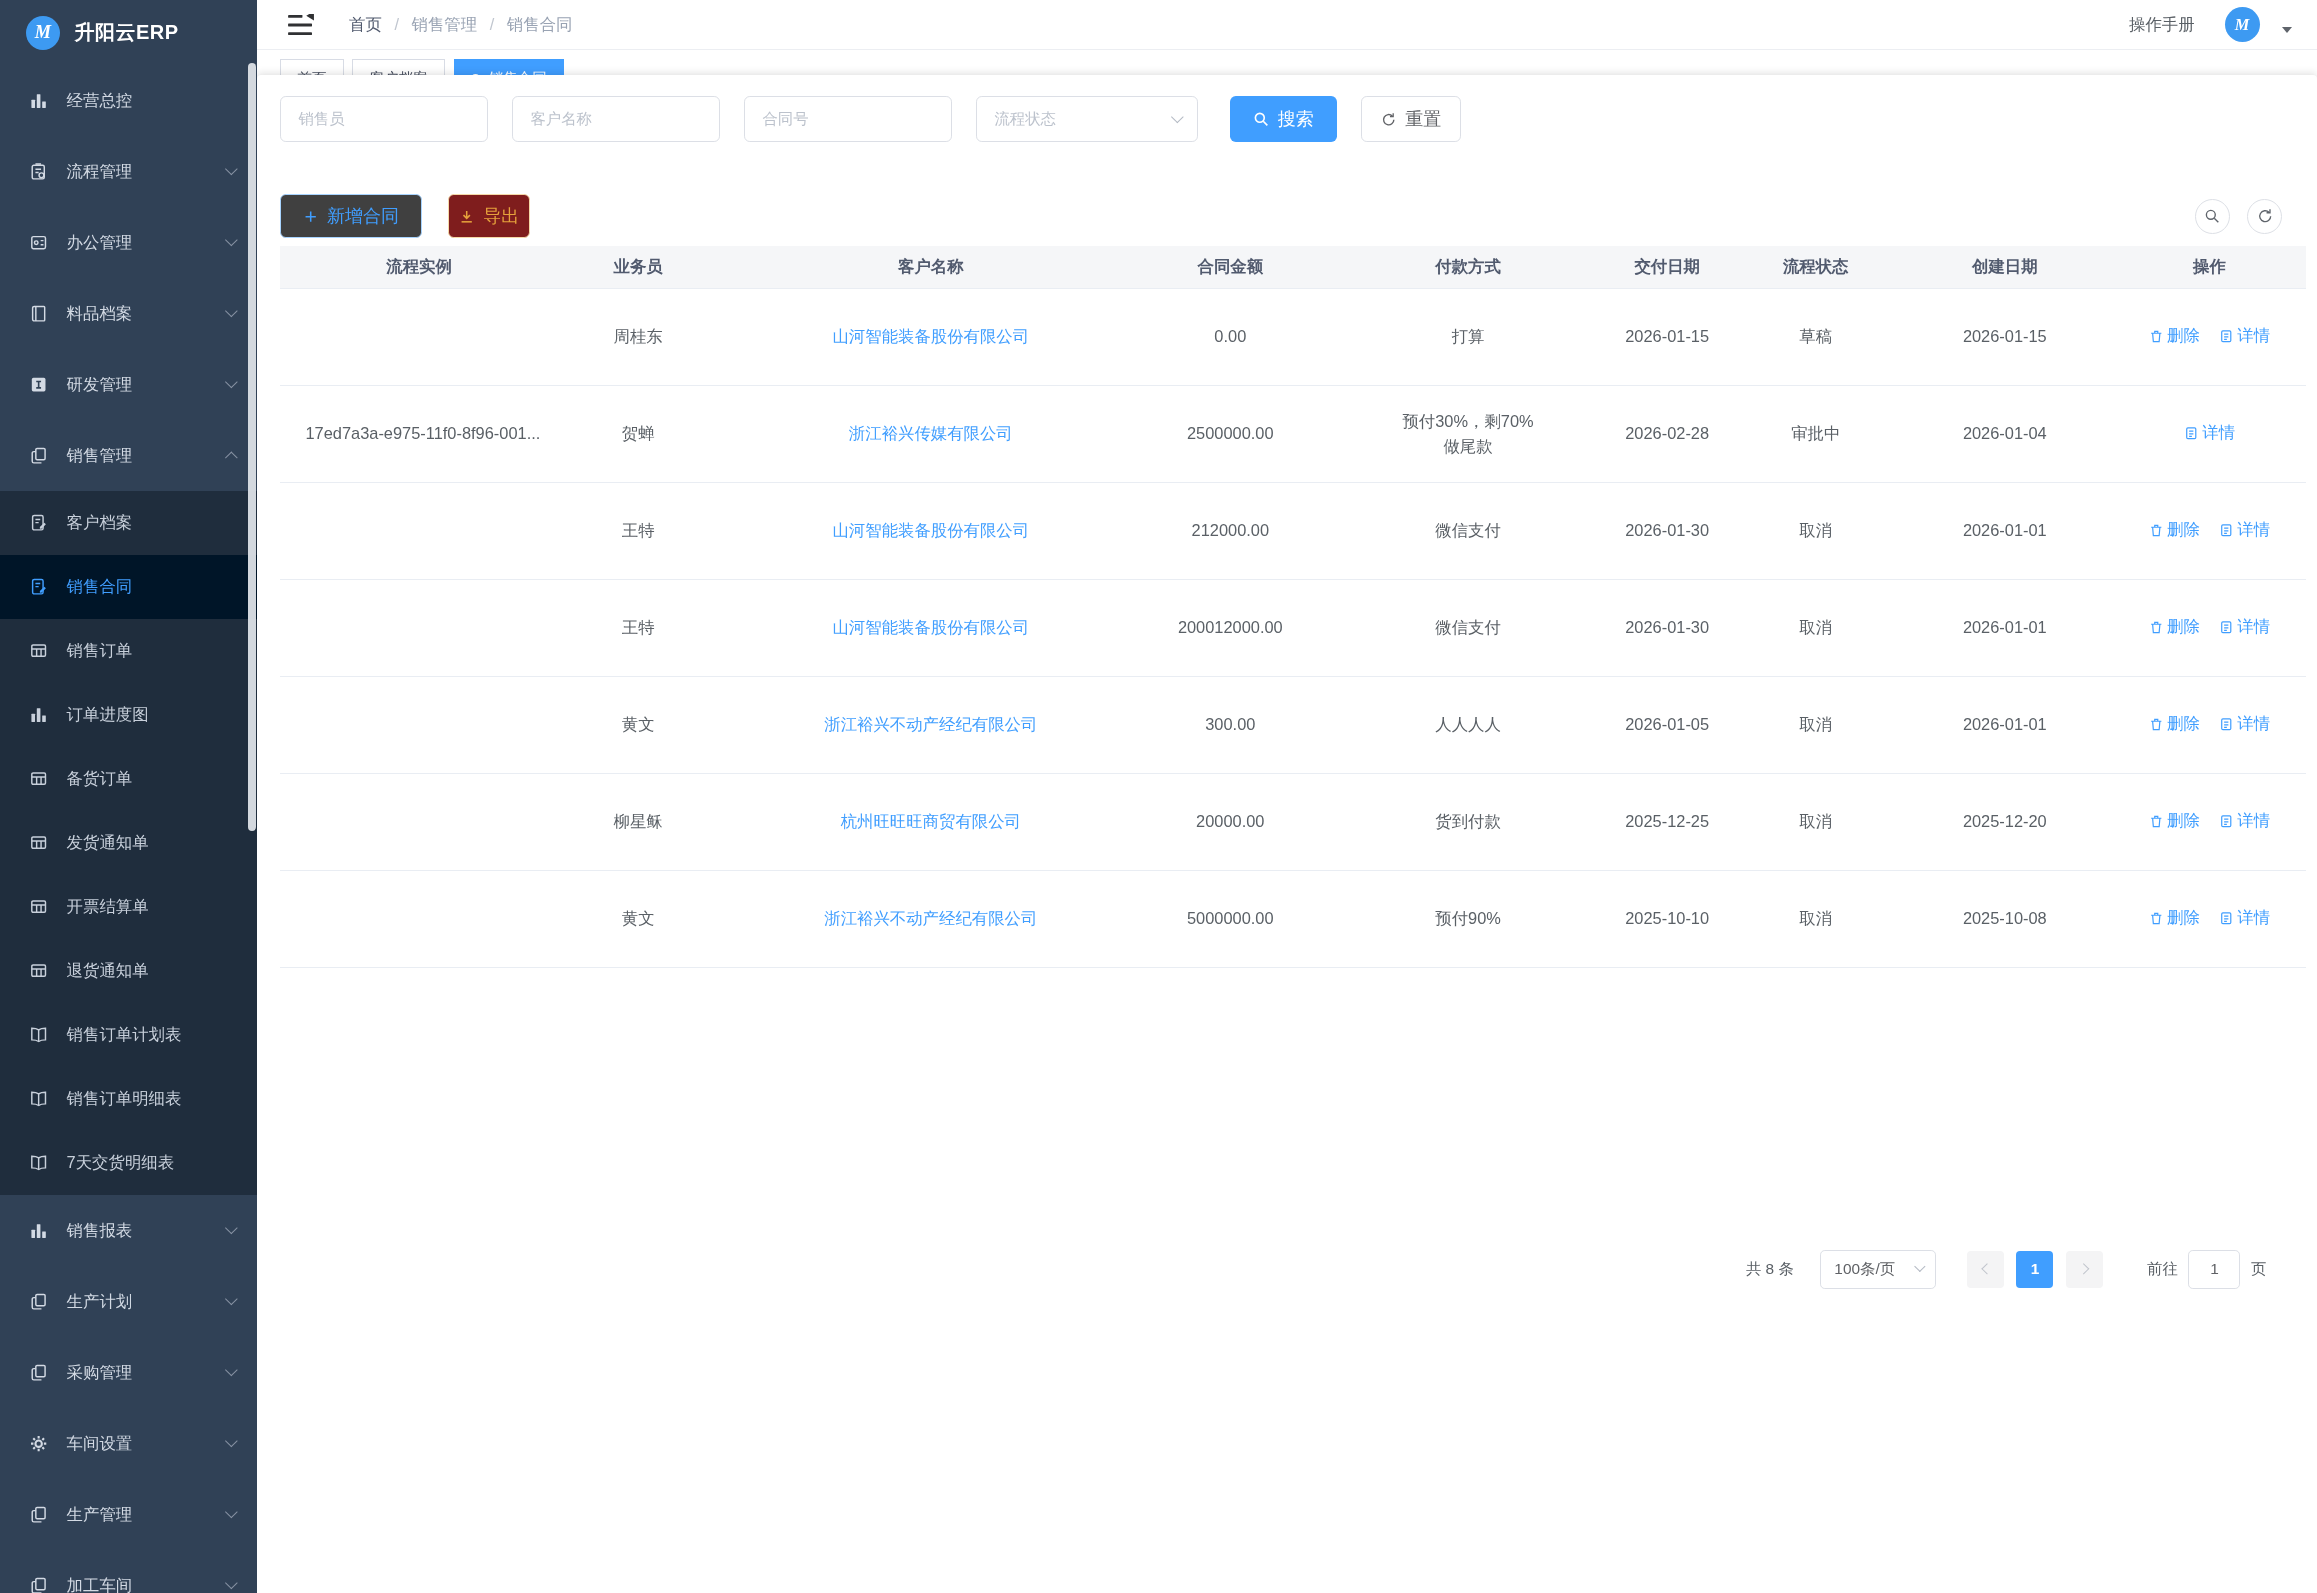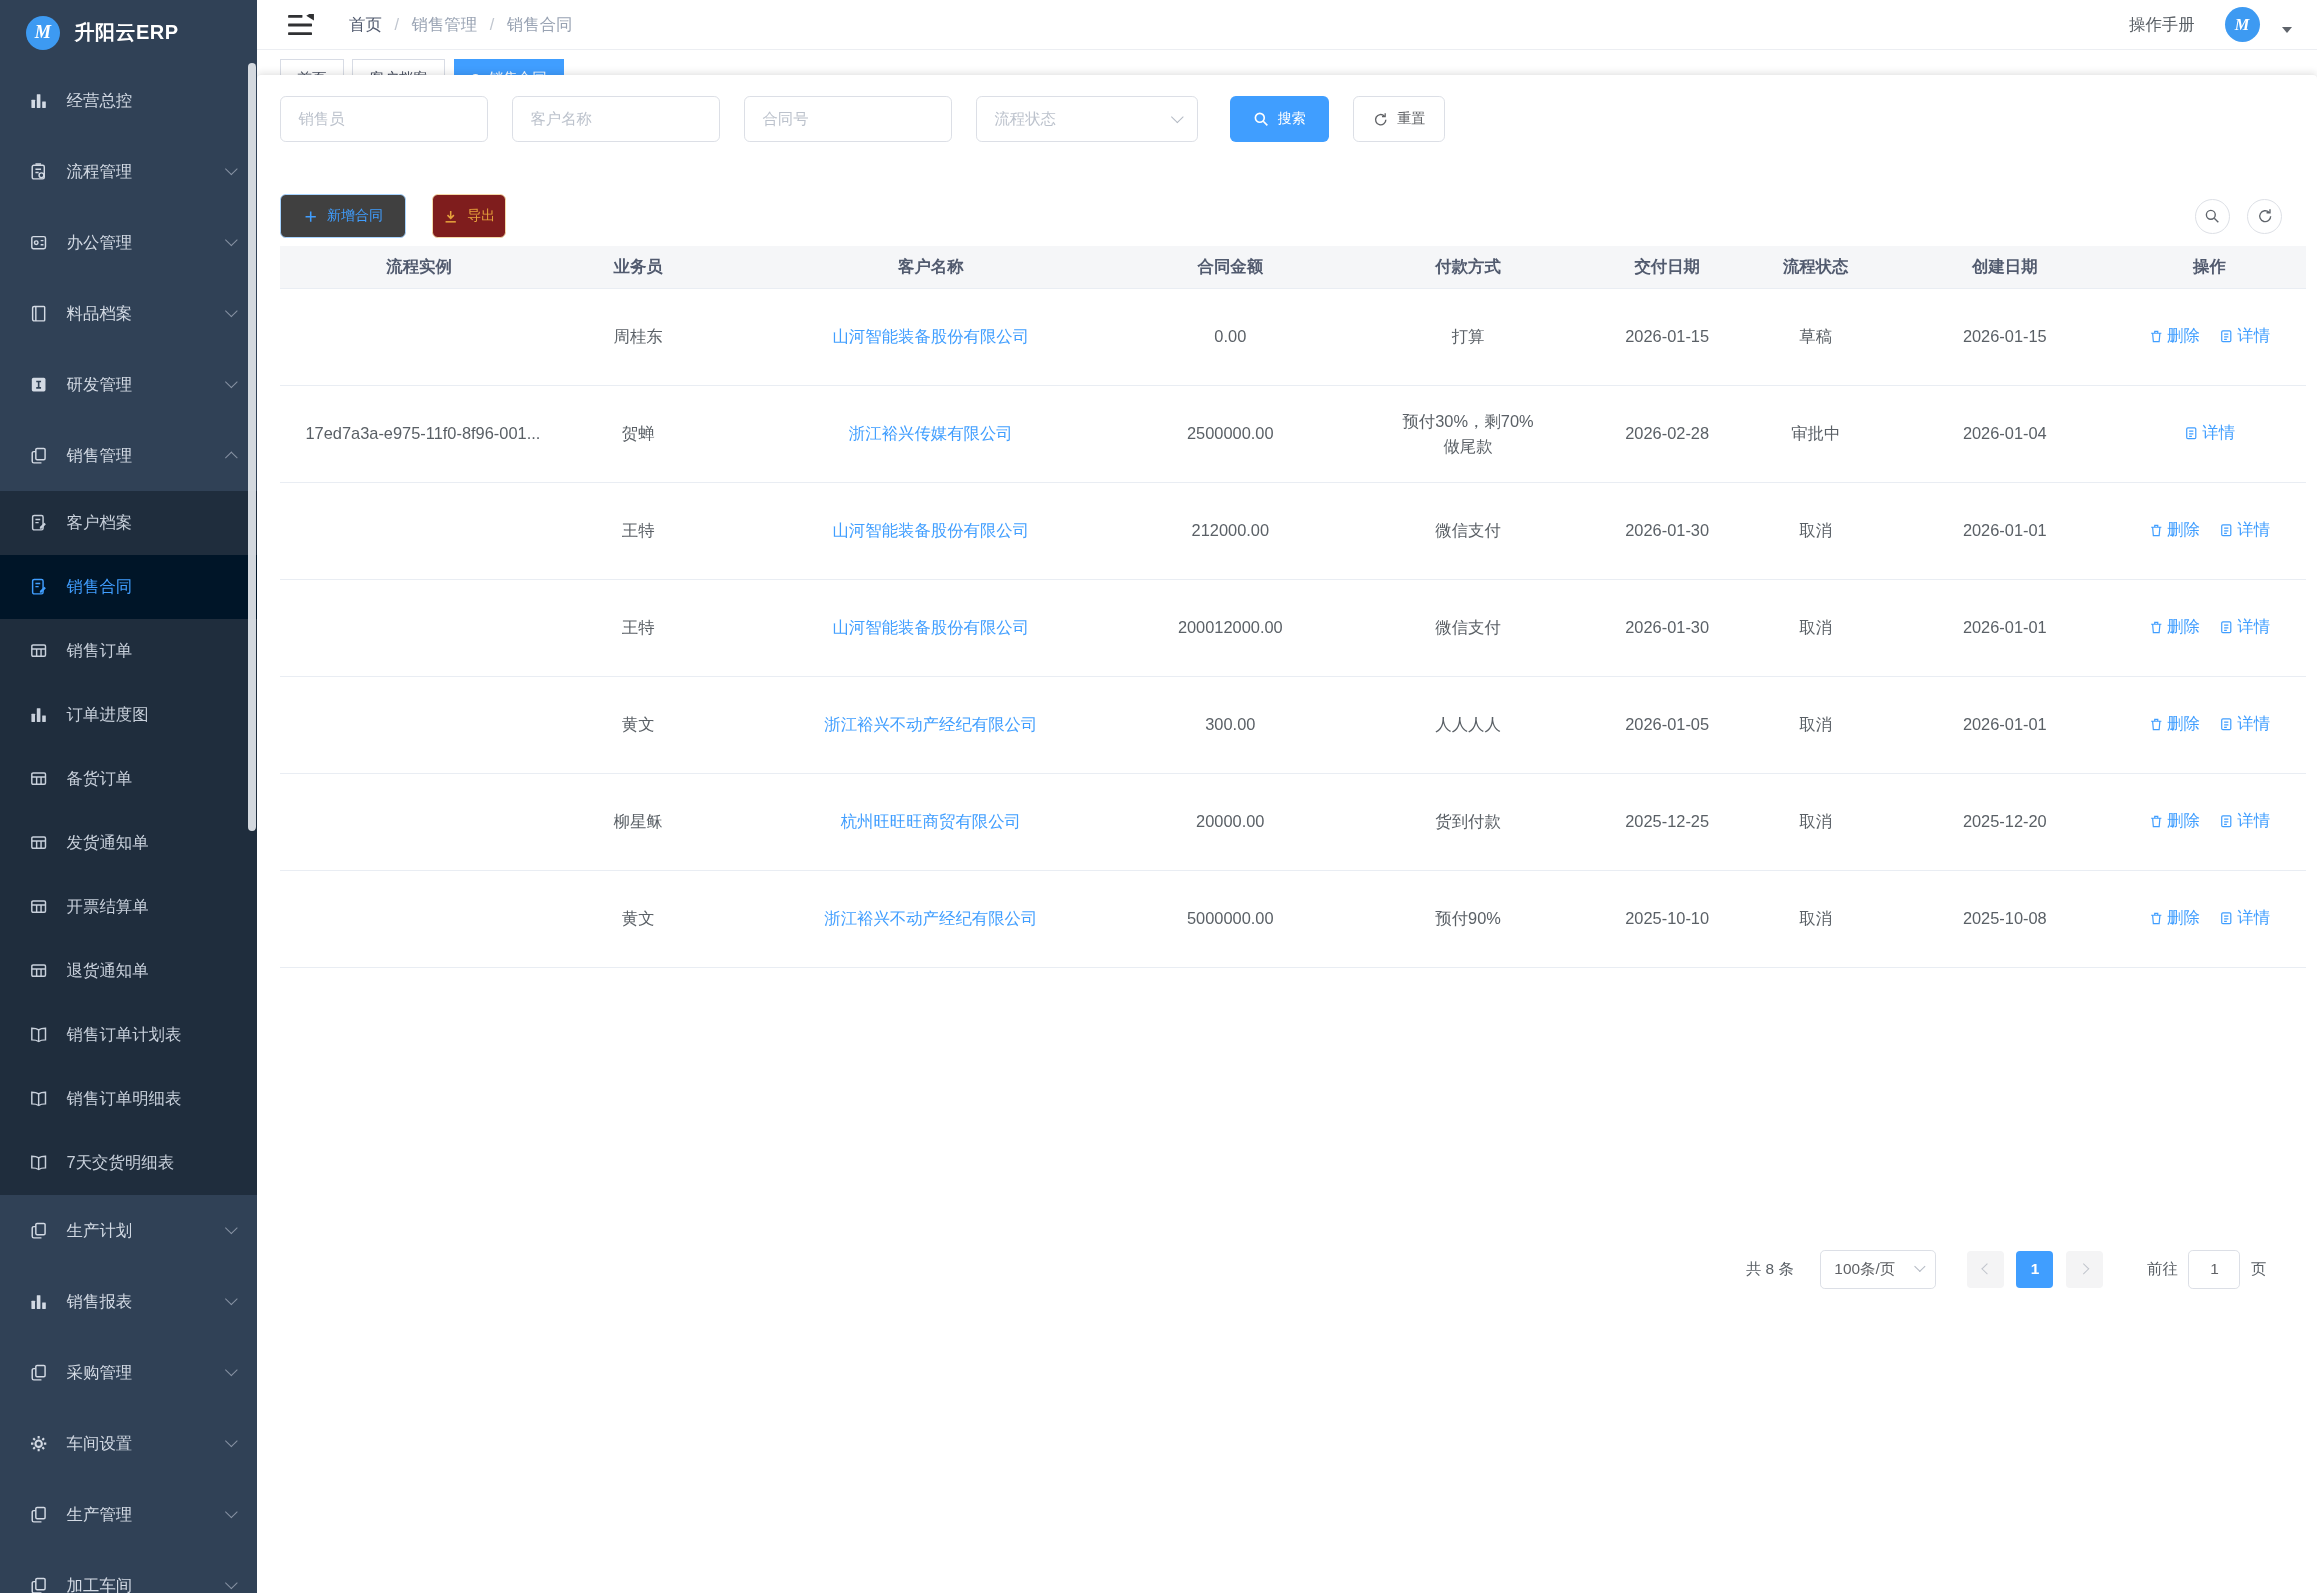--- a/index.html
+++ b/index.html
@@ -45,21 +45,21 @@
   .tab.active .dot { display:inline-block; width:8.7px; height:8.7px; border-radius:50%; background:#fff; margin-right:8.7px; }
   
   .card { position:relative; z-index:3; margin-top:-11.6px; background:#fff; border-radius:3.9px 3.9px 0 0;
           box-shadow:0 -2.9px 7.7px rgba(0,0,0,0.09), 0 1px 3.9px rgba(0,0,0,0.05);
           min-height:1518px; padding:21px 11.6px 0 23px; }
   .filters { display:flex; align-items:center; gap:24px; }
   .f-input { width:208px; height:46px; border:1px solid #dcdfe6; border-radius:5.8px; padding:0 17.4px; font-size:15.4px; color:#606266; outline:none; font-family:inherit; }
   .f-input::placeholder { color:#bcc2cc; }
   .f-select { width:222px; height:46px; border:1px solid #dcdfe6; border-radius:5.8px; padding:0 15.4px 0 17.4px; font-size:15.4px; color:#bcc2cc; display:flex; align-items:center; justify-content:space-between; cursor:pointer; }
   .f-select .arrow { border-color:#b4bac4; }
-  .btn { height:46px; border-radius:5.8px; border:1px solid transparent; display:flex; align-items:center; font-size:14px; cursor:pointer; font-family:inherit; }
+  .btn { height:46px; border-radius:5.8px; border:1px solid transparent; display:flex; align-items:center; font-size:18px; cursor:pointer; font-family:inherit; }
   .btn svg { margin-right:8.7px; }
   .btn-search { background:#409eff; color:#fff; padding:0 22px; margin-left:7.7px; }
   .btn-reset { background:#fff; color:#606266; border-color:#dcdfe6; padding:0 19.3px; }
   .actions-row { margin-top:52px; display:flex; align-items:center; }
   .btn-add { height:44px; background:#404040; border:1px solid #a8d4ff; color:#409eff; padding:0 22px; border-radius:5.8px; }
   .btn-export { height:44px; background:#7f1d1d; border:1px solid #f5d9a8; color:#e6a23c; padding:0 10px; border-radius:5.8px; margin-left:26px; }
   .icon-circles { margin-left:auto; display:flex; gap:17.4px; padding-right:23px; }
   .circle-btn { width:35px; height:35px; border-radius:50%; border:1px solid #dde0e6; background:#fff; display:flex; align-items:center; justify-content:center; color:#5f646b; cursor:pointer; }
   
   table.grid { margin-top:7.7px; width:2026px; border-collapse:collapse; table-layout:fixed; }
@@ -260,37 +260,37 @@
             <path d="M12 6c-2.2-1.5-5-2-8.5-2v14.5c3.5 0 6.3.5 8.5 2 2.2-1.5 5-2 8.5-2V4c-3.5 0-6.3.5-8.5 2z"></path>
             <path d="M12 6v14.5"></path>
           </g>
         </svg>
       <span class="ml">7天交货明细表</span>
     </div>
   </div>
 
   <div class="m-item">
     <svg class="mi" viewBox="0 0 24 24">
-        <g fill="none" stroke="currentColor" stroke-width="1.8">
-          <rect x="8.5" y="3" width="11.5" height="14" rx="1.5"></rect>
-          <path d="M8.5 7H6a2 2 0 0 0-2 2v10a2 2 0 0 0 2 2h9.5"></path>
-        </g>
-      </svg>
-    <span class="ml">生产计划</span>
-    <span class="arrow down"></span>
-  </div>
-  <div class="m-item">
-    <svg class="mi" viewBox="0 0 24 24">
         <g fill="currentColor">
           <rect x="3" y="11" width="4.5" height="10" rx="0.5"></rect>
           <rect x="9.7" y="4" width="4.5" height="17" rx="0.5"></rect>
           <rect x="16.4" y="13" width="4.5" height="8" rx="0.5"></rect>
         </g>
       </svg>
     <span class="ml">销售报表</span>
+    <span class="arrow down"></span>
+  </div>
+  <div class="m-item">
+    <svg class="mi" viewBox="0 0 24 24">
+        <g fill="none" stroke="currentColor" stroke-width="1.8">
+          <rect x="8.5" y="3" width="11.5" height="14" rx="1.5"></rect>
+          <path d="M8.5 7H6a2 2 0 0 0-2 2v10a2 2 0 0 0 2 2h9.5"></path>
+        </g>
+      </svg>
+    <span class="ml">生产计划</span>
     <span class="arrow down"></span>
   </div>
   <div class="m-item">
     <svg class="mi" viewBox="0 0 24 24">
         <g fill="none" stroke="currentColor" stroke-width="1.8">
           <rect x="8.5" y="3" width="11.5" height="14" rx="1.5"></rect>
           <path d="M8.5 7H6a2 2 0 0 0-2 2v10a2 2 0 0 0 2 2h9.5"></path>
         </g>
       </svg>
     <span class="ml">采购管理</span>

